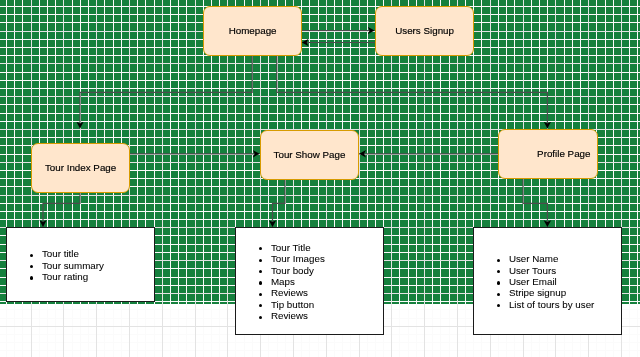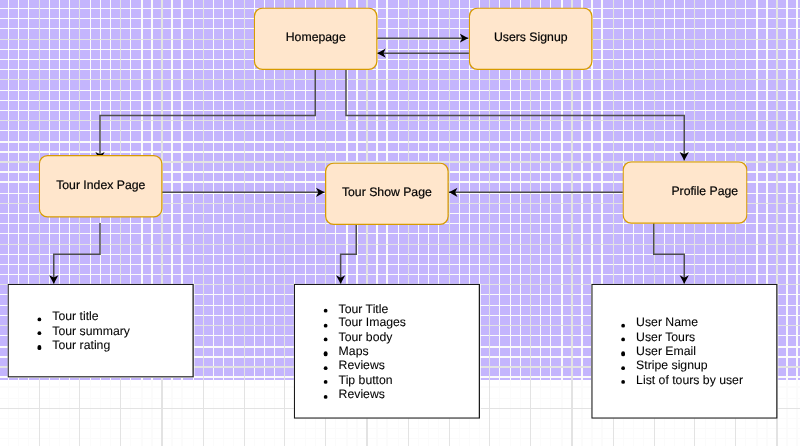--- a/index.html
+++ b/index.html
@@ -8,21 +8,21 @@
     padding: 0;
     width: 640px;
     height: 357px;
     overflow: hidden;
     background: #ffffff;
   }
   #canvas {
     position: relative;
     width: 640px;
     height: 304px;
-    background-color: #c4b5fd;
+    background-color: #15803d;
     font-family: "Liberation Sans", sans-serif;
   }
   #grid { position: absolute; left: 0; top: 0; width: 640px; height: 357px; }
   #edges { position: absolute; left: 0; top: 0; width: 640px; height: 357px; }
   .node {
     position: absolute;
     box-sizing: border-box;
     background: #ffe6cc;
     border: 1px solid #d79b00;
     border-radius: 7px;
@@ -229,21 +229,21 @@
   </svg>
 
   <div class="node" style="left:202.7px; top:5.9px; width:99.2px; height:50px;">
     <span>Homepage</span>
   </div>
 
   <div class="node" style="left:374.8px; top:5.9px; width:99.2px; height:50px;">
     <span>Users Signup</span>
   </div>
 
-  <div class="node" style="left:30.8px; top:124px; width:99.2px; height:50.1px;justify-content:center;">
+  <div class="node" style="left:30.8px; top:143px; width:99.2px; height:50.1px;justify-content:center;">
     <span>Tour Index Page</span>
   </div>
 
   <div class="node" style="left:260.1px; top:130px; width:99px; height:49.9px;text-align:right;">
     <span>Tour Show Page</span>
   </div>
 
   <div class="node" style="left:497.9px; top:128.9px; width:99.6px; height:49.9px;padding-left:32px;">
     <span>Profile Page</span>
   </div>

